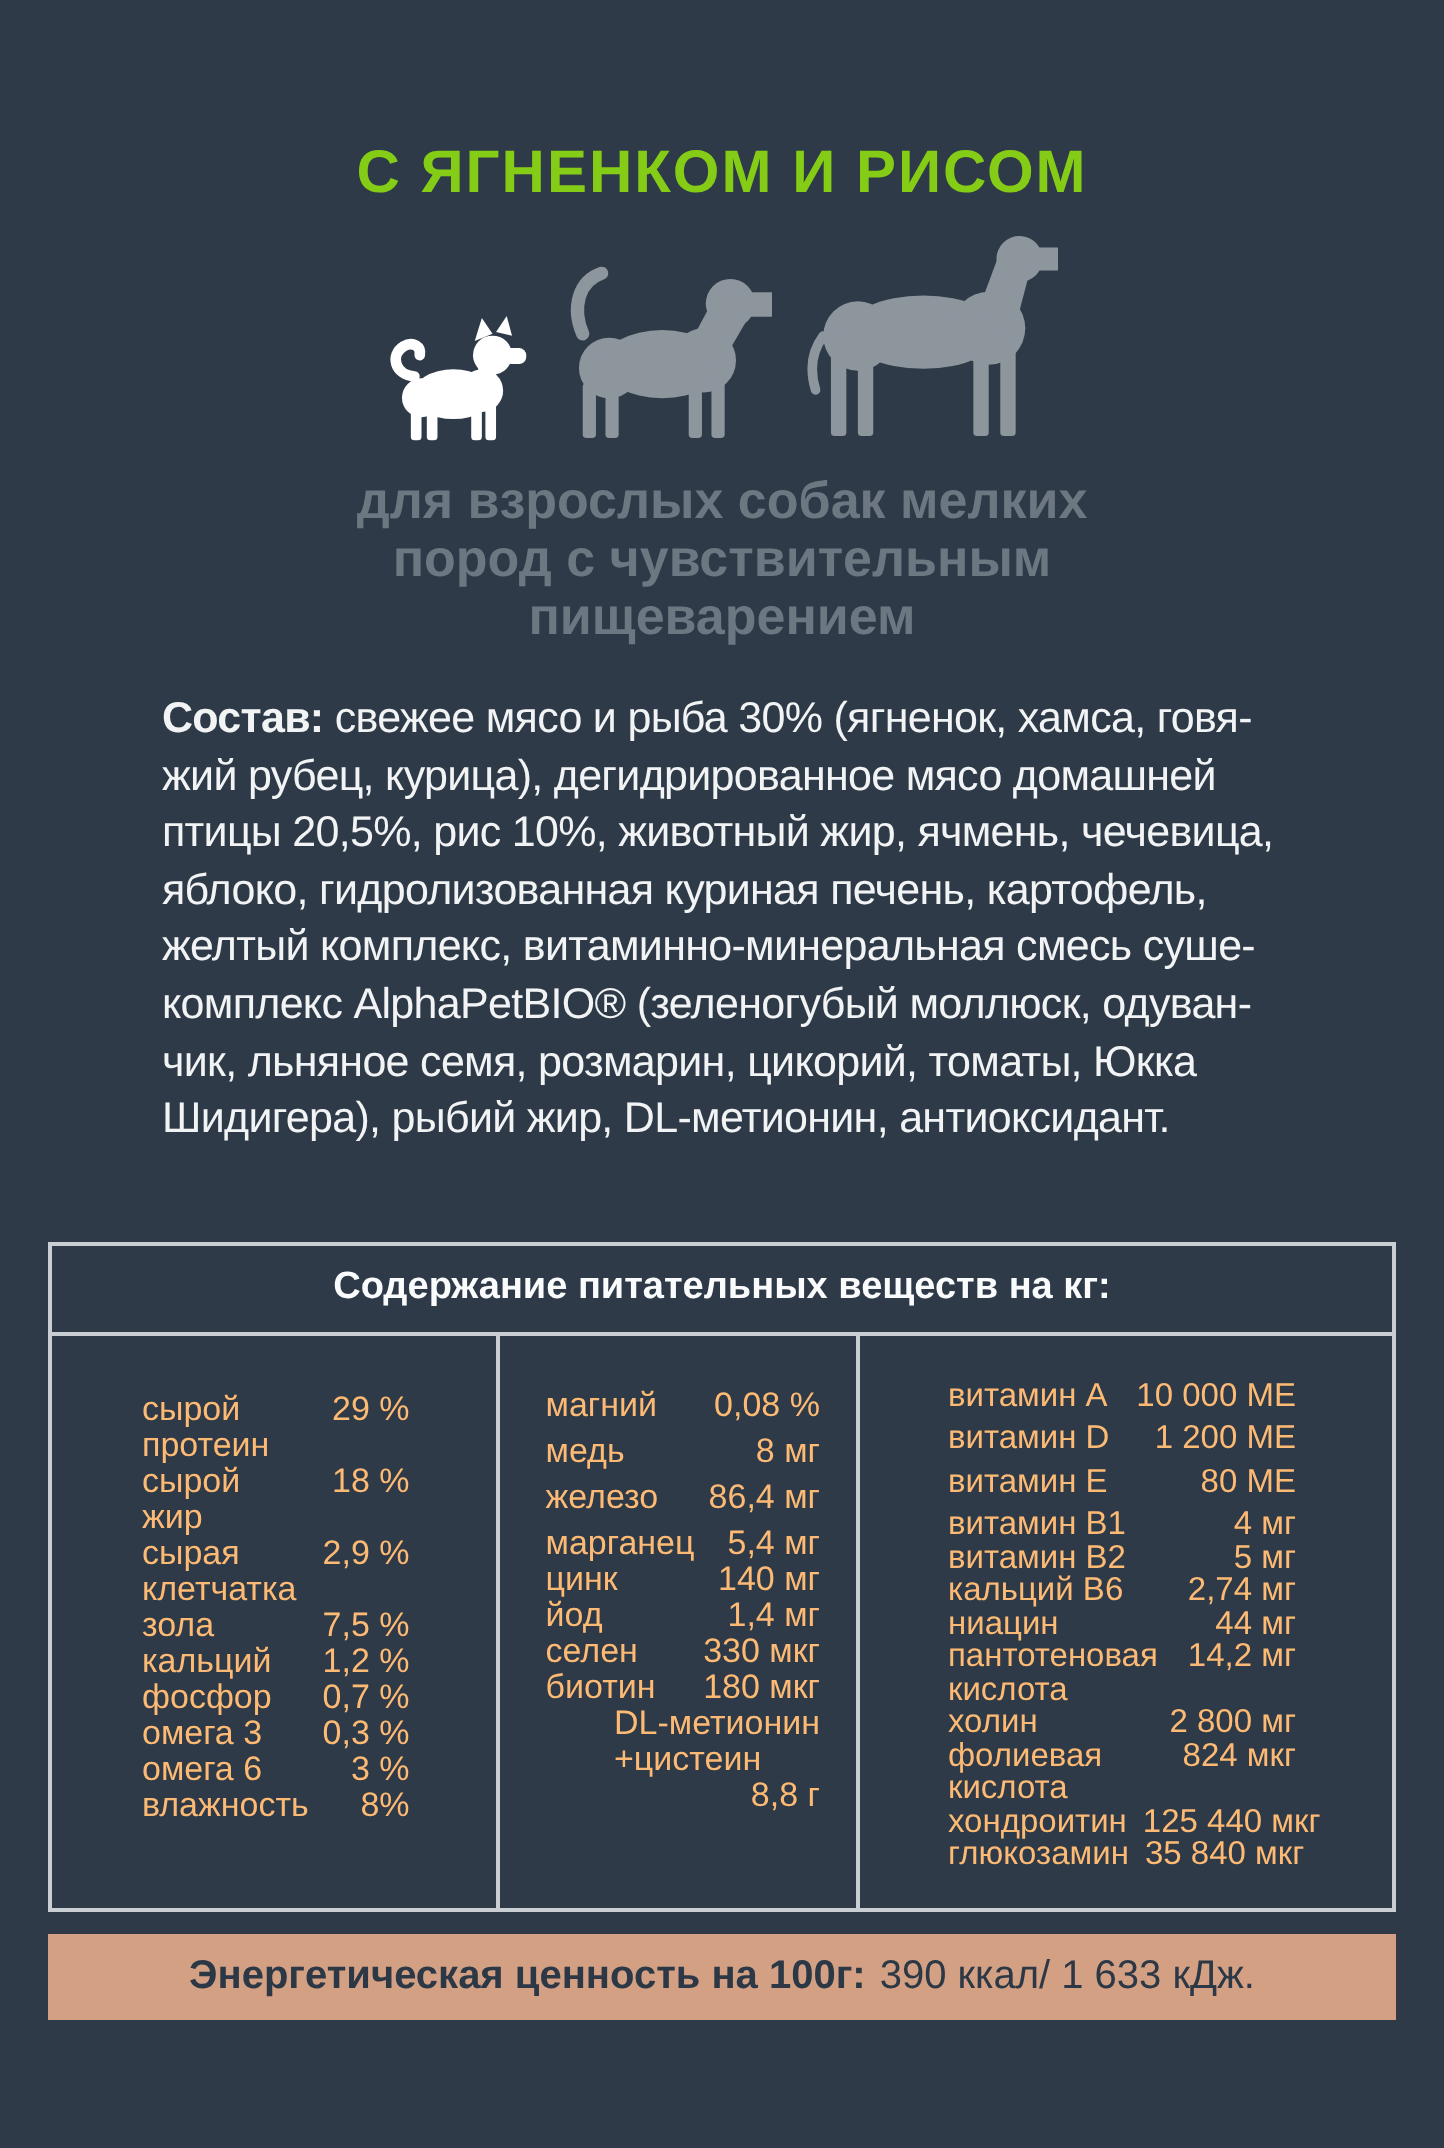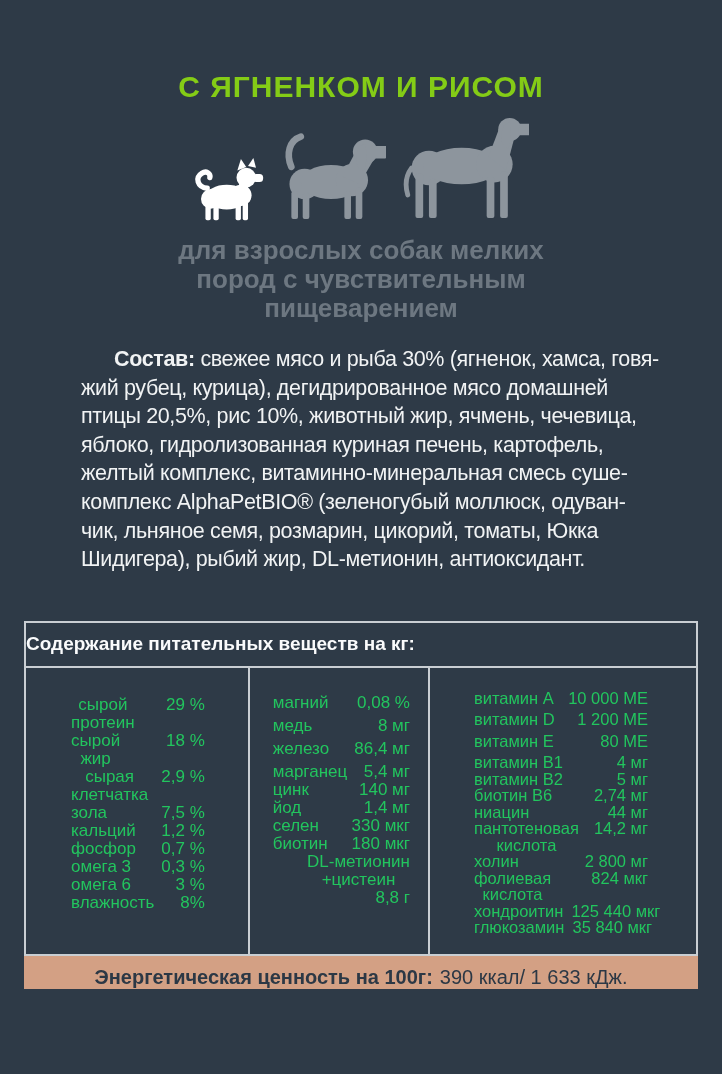--- a/index.html
+++ b/index.html
@@ -60,66 +60,65 @@
   
   .composition{
     width:560px;
     margin:22px auto 0;
     color:var(--text);
     font-size:21.5px;
     letter-spacing:-0.35px;
     line-height:28.6px;
   }
   .composition .tline{white-space:nowrap;}
-  .composition b{font-weight:bold;margin-left:33px;}
+  .composition b{font-weight:bold;}
   
   .nutrients-table{
     width:670px;
     margin:47px auto 0;
     border:2px solid var(--panel-border);
   }
   .table-title{
-    text-align:left;
+    text-align:center;
     color:#fafbfc;
     font-size:19px;
     font-weight:bold;
-    padding:10px 0 11px;
+    padding:10px 16px 11px;
     border-bottom:2px solid var(--panel-border);
   }
   .table-body{display:flex;align-items:stretch;}
   .ncol{
     box-sizing:border-box;
     min-height:278px;
-    color:#22c55e;
+    color:#fdba74;
     font-size:17px;
-    text-align:center;
   }
   .ncol.c1{width:33.1%;padding:28px 43px 18px 45px;}
   .ncol.c2{width:26.9%;padding:26px 18px 18px 23px;border-left:2px solid var(--panel-border);}
   .ncol.c3{width:40%;padding:22px 48px 18px 44px;border-left:2px solid var(--panel-border);}
   .nrow{
     display:flex;
     justify-content:space-between;
     align-items:flex-start;
     line-height:18px;
   }
   .ncol.c3 .nrow{line-height:16.5px;font-size:16.5px;}
   .nrow.gap{margin-top:5px;}
   .nrow.vbottom{align-items:flex-end;flex-direction:column;}
   .nlabel{white-space:pre-line;}
   .nvalue{white-space:nowrap;padding-left:8px;}
   
   .energy-bar{
     width:674px;
     box-sizing:border-box;
-    margin:0 auto 0;
+    margin:11px auto 0;
     background:var(--accent-bar);
     color:var(--bar-text);
     text-align:center;
-    padding:10px 0 1px;
+    padding:10px 0 11px;
     font-size:20px;
     line-height:22px;
   }
   .energy-bar b{font-weight:bold;}
   .energy-bar .energy-value{margin-left:7px;}
 </style>
 </head>
 <body>
 
 <div class="label-page">
@@ -296,21 +295,21 @@
           </div>
           <div class="nrow gap">
             <span class="nlabel">витамин B1</span>
             <span class="nvalue">4 мг</span>
           </div>
           <div class="nrow">
             <span class="nlabel">витамин B2</span>
             <span class="nvalue">5 мг</span>
           </div>
           <div class="nrow">
-            <span class="nlabel">биотин B6</span>
+            <span class="nlabel">кальций B6</span>
             <span class="nvalue">2,74 мг</span>
           </div>
           <div class="nrow">
             <span class="nlabel">ниацин</span>
             <span class="nvalue">44 мг</span>
           </div>
           <div class="nrow">
             <span class="nlabel">пантотеновая
 кислота</span>
             <span class="nvalue">14,2 мг</span>

